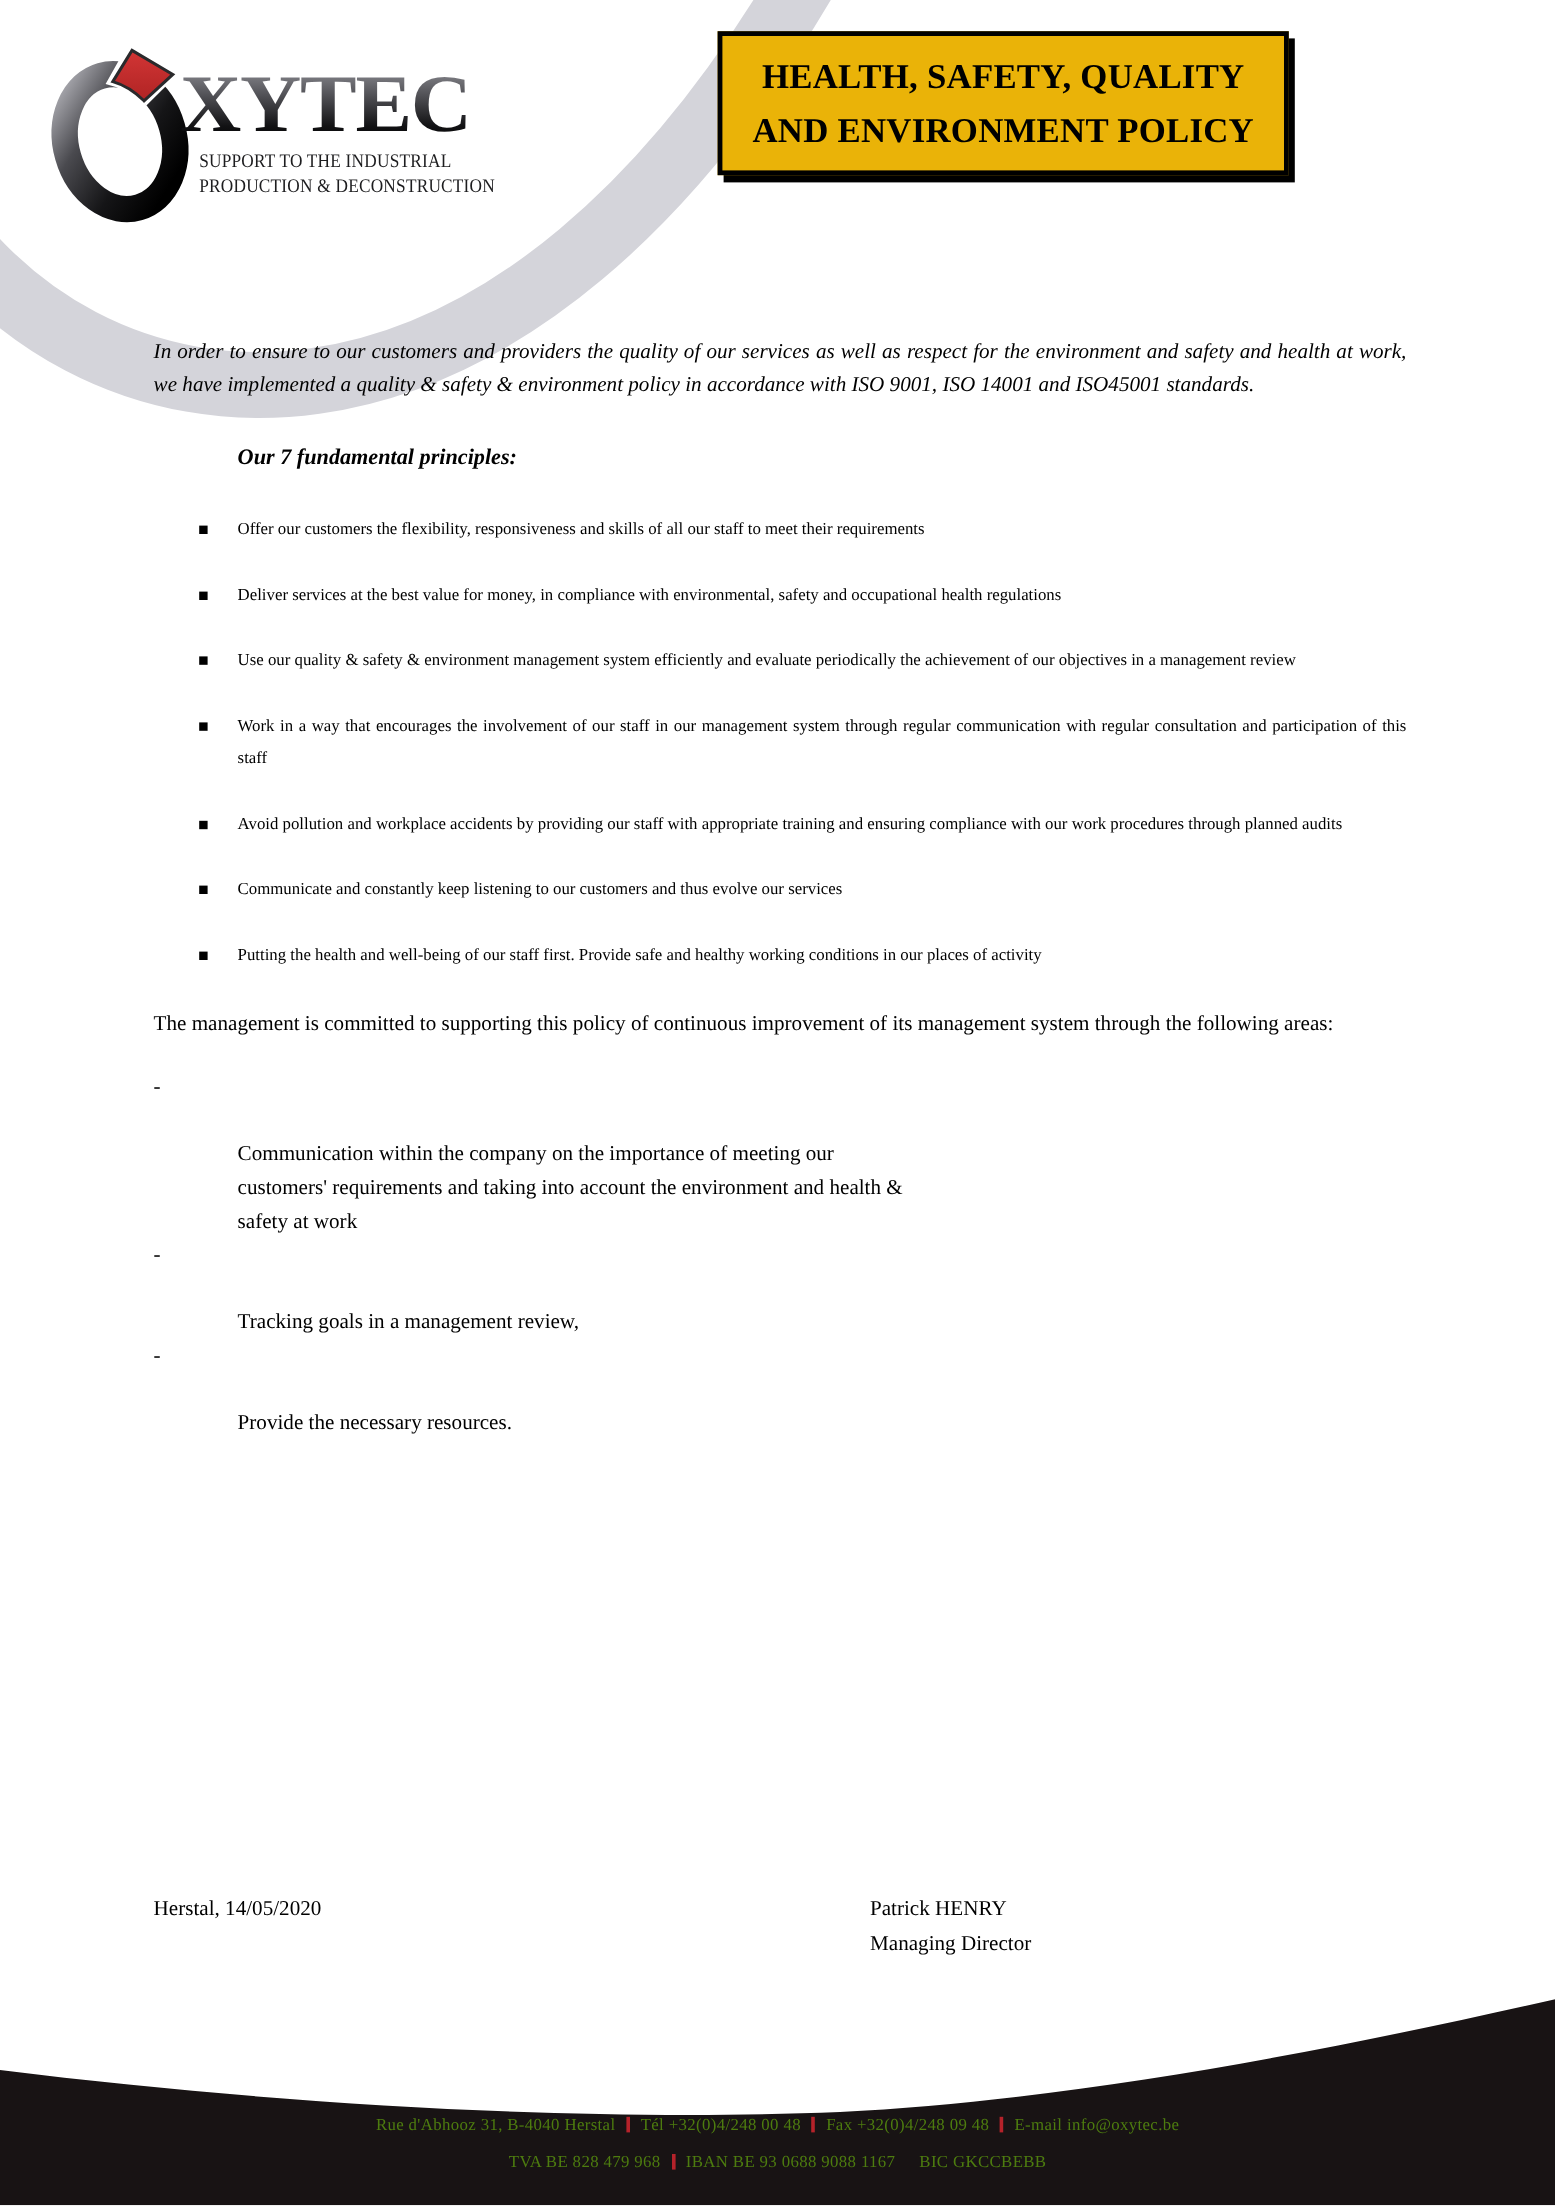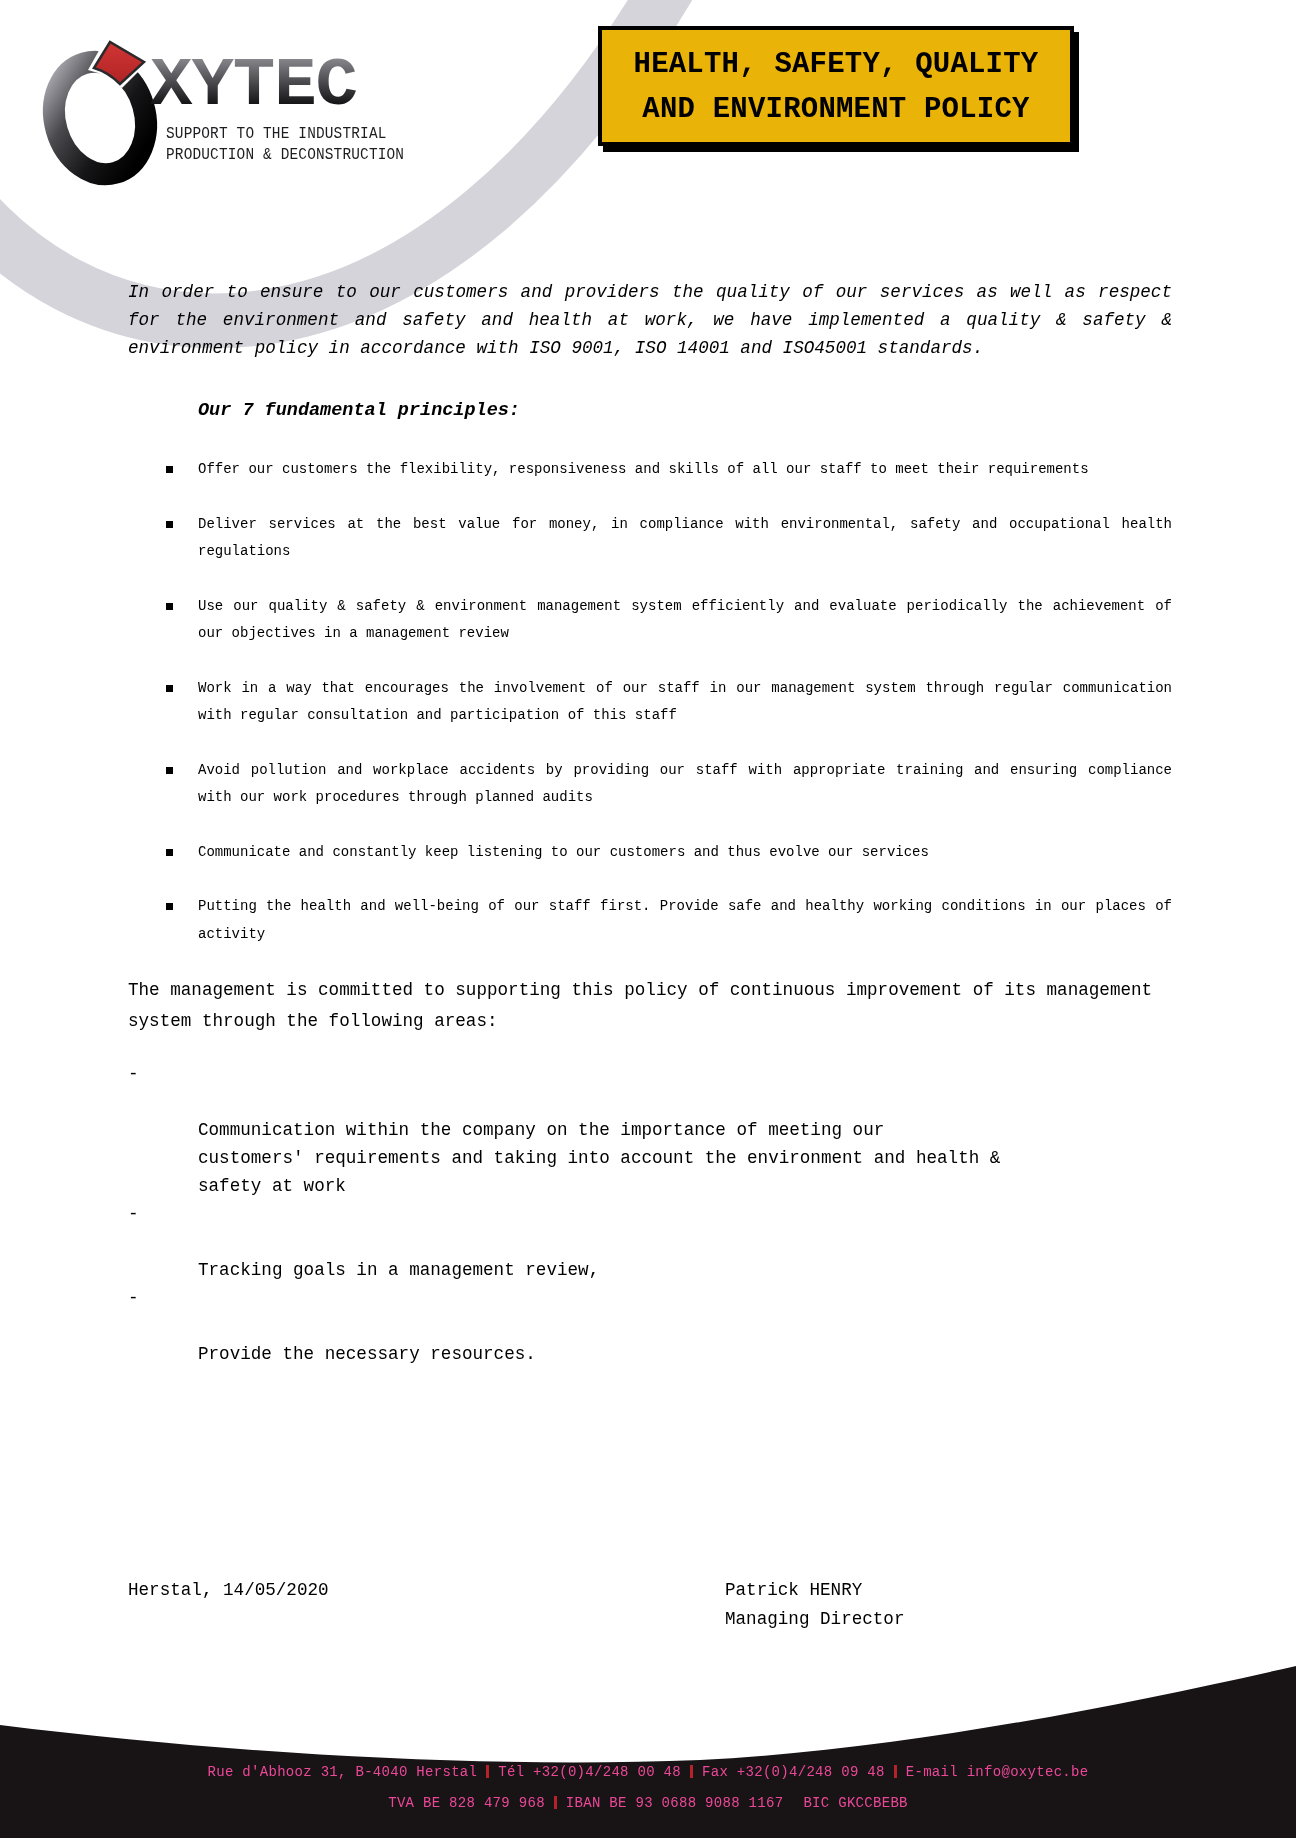--- a/index.html
+++ b/index.html
@@ -1,18 +1,18 @@
 <!DOCTYPE html>
 <html><head>
 <meta charset="utf-8">
 <style>
   html,body { margin:0; padding:0; background:#ffffff; }
   .page {
     position:relative; width:1296px; height:1838px; overflow:hidden;
-    background:#ffffff; font-family:Liberation Mono, monospace; color:#000;
+    background:#ffffff; font-family:Liberation Serif, serif; color:#000;
   }
   
   .swoosh-svg, .footer-svg { position:absolute; left:0; pointer-events:none; }
   .swoosh-svg { top:0; }
   .footer-svg { bottom:0; }
 
   
   .logo { position:absolute; top:26px; left:36px; display:flex; align-items:flex-start; z-index:2; }
   .logo-word {
     margin:26px 0 0 -14px;
@@ -47,21 +47,21 @@
   .commitment-par { font-size:17.6px; line-height:31px; margin:20px 0 0 0; }
   .dash-list { list-style:none; margin:23px 0 0 0; padding:0; }
   .dash-item { position:relative; padding-left:70px; font-size:17.6px; line-height:28px; white-space:pre-line; }
   .dash-item .dash { position:absolute; left:0; top:0; white-space:normal; }
 
   
   .signature { position:absolute; left:128px; top:1576px; width:1044px; z-index:1; font-size:17.6px; line-height:29px; }
   .sig-name-block { position:absolute; left:597px; top:0; }
 
   
-  .footer-line { position:absolute; left:0; width:100%; text-align:center; z-index:3; color:#ec4899; font-size:14px; letter-spacing:0.3px; }
+  .footer-line { position:absolute; left:0; width:100%; text-align:center; z-index:3; color:#4d7c0f; font-size:14px; letter-spacing:0.3px; }
   .footer-line1 { top:1764px; }
   .footer-line2 { top:1795px; }
   .sep { display:inline-block; width:3px; height:13px; background:#b5222a; margin:0 9px; vertical-align:-2px; }
   .bic-gap { margin-left:20px; }
 </style>
 </head>
 <body>
 
 <div class="page">
 

